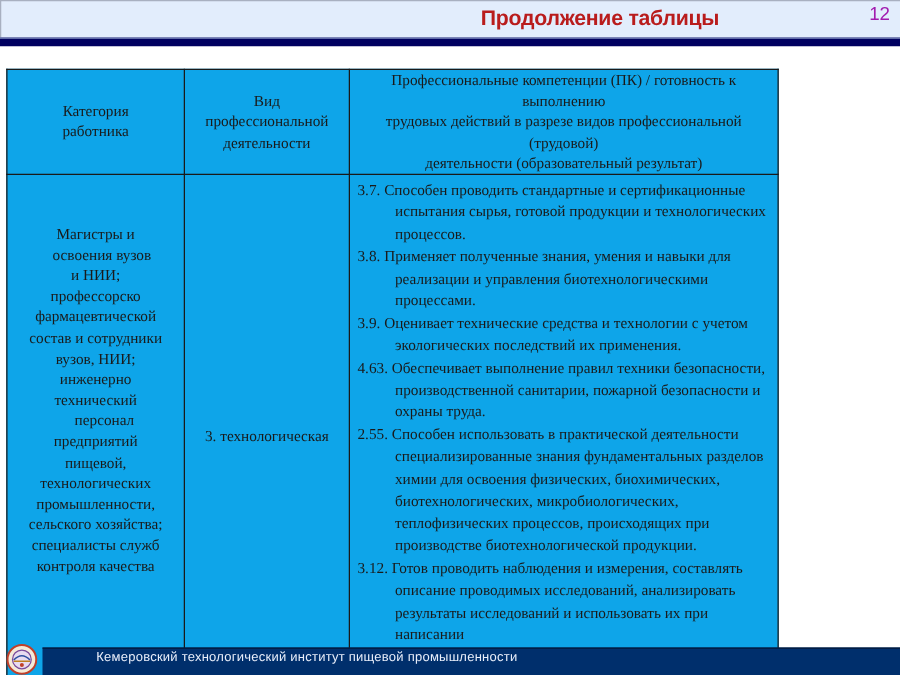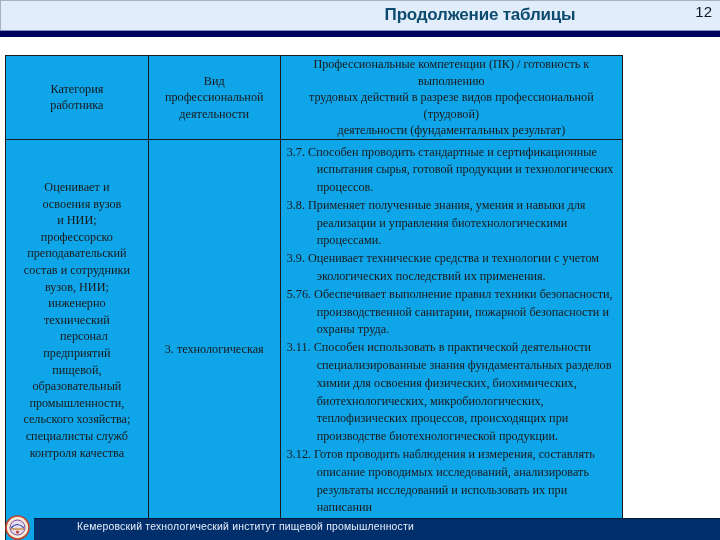--- a/index.html
+++ b/index.html
@@ -18,28 +18,28 @@
     }
     .header-stripe {
       position: absolute; left: 0; top: 30px; width: 720px; height: 7px;
       background: #000060;
       border-top: 1px solid #8090c0;
       box-sizing: border-box;
     }
     .slide-title {
       position: absolute; left: 380px; top: 5px; width: 200px;
       font-family: "Liberation Sans", sans-serif;
-      font-size: 17px; font-weight: bold; color: #0c4a6e;
+      font-size: 17px; font-weight: bold; color: #b91c1c;
       letter-spacing: -0.2px;
       text-align: center;
     }
     .page-number {
       position: absolute; right: 8px; top: 3px;
       font-family: "Liberation Sans", sans-serif;
-      font-size: 15px; color: #0f172a; text-align: right;
+      font-size: 15px; color: #a21caf; text-align: right;
     }
     table.competency-table {
       position: absolute; left: 5px; top: 55px; width: 618px;
       border-collapse: collapse;
       background: #0ea5e9;
       font-size: 12.2px; line-height: 16.5px;
     }
     table.competency-table td {
       border: 1.5px solid #1a1a1a;
       vertical-align: middle;
@@ -92,52 +92,52 @@
       <div>работника</div>
     </td>
     <td class="hdr-cell col2">
       <div>Вид</div>
       <div>профессиональной</div>
       <div>деятельности</div>
     </td>
     <td class="hdr-cell col3">
       <div>Профессиональные компетенции (ПК) / готовность к выполнению</div>
       <div>трудовых действий в разрезе видов профессиональной (трудовой)</div>
-      <div>деятельности (фундаментальных результат)</div>
+      <div>деятельности (образовательный результат)</div>
     </td>
   </tr>
   <tr class="body-row">
     <td class="cat-cell col1">
       <div style="margin-top:-58px">
-        <div>Оценивает и</div>
+        <div>Магистры и</div>
         <div style="padding-left:10px">освоения вузов</div>
         <div>и НИИ;</div>
         <div>профессорско</div>
-        <div>преподавательский</div>
+        <div>фармацевтической</div>
         <div>состав и сотрудники</div>
         <div>вузов, НИИ;</div>
         <div>инженерно</div>
         <div>технический</div>
         <div style="padding-left:14px">персонал</div>
         <div>предприятий</div>
         <div>пищевой,</div>
-        <div>образовательный</div>
+        <div>технологических</div>
         <div>промышленности,</div>
         <div>сельского хозяйства;</div>
         <div>специалисты служб</div>
         <div>контроля качества</div>
       </div>
     </td>
     <td class="activity-cell col2">3. технологическая</td>
     <td class="comp-cell col3">
       <div class="comp-item"><span class="num">3.7.</span> <span>Способен проводить стандартные и сертификационные испытания сырья, готовой продукции и технологических процессов.</span></div>
       <div class="comp-item"><span class="num">3.8.</span> <span>Применяет полученные знания, умения и навыки для реализации и управления биотехнологическими процессами.</span></div>
       <div class="comp-item"><span class="num">3.9.</span> <span>Оценивает технические средства и технологии с учетом экологических последствий их применения.</span></div>
-      <div class="comp-item"><span class="num">5.76.</span> <span>Обеспечивает выполнение правил техники безопасности, производственной санитарии, пожарной безопасности и охраны труда.</span></div>
-      <div class="comp-item"><span class="num">3.11.</span> <span>Способен использовать в практической деятельности специализированные знания фундаментальных разделов химии для освоения физических, биохимических, биотехнологических, микробиологических, теплофизических процессов, происходящих при производстве биотехнологической продукции.</span></div>
+      <div class="comp-item"><span class="num">4.63.</span> <span>Обеспечивает выполнение правил техники безопасности, производственной санитарии, пожарной безопасности и охраны труда.</span></div>
+      <div class="comp-item"><span class="num">2.55.</span> <span>Способен использовать в практической деятельности специализированные знания фундаментальных разделов химии для освоения физических, биохимических, биотехнологических, микробиологических, теплофизических процессов, происходящих при производстве биотехнологической продукции.</span></div>
       <div class="comp-item"><span class="num">3.12.</span> <span>Готов проводить наблюдения и измерения, составлять описание проводимых исследований, анализировать результаты исследований и использовать их при написании</span></div>
       <div class="gap-line"></div>
       <div class="comp-item" style="padding-left:30px;text-indent:0">трудовой и научных публикаций.</div>
     </td>
   </tr>
 </tbody>
   </table>
 
 <svg class="logo" viewBox="0 0 27 25">
   <circle cx="13.5" cy="12.5" r="11.5" fill="#f4ead8" stroke="#c0402a" stroke-width="1.6"></circle>

